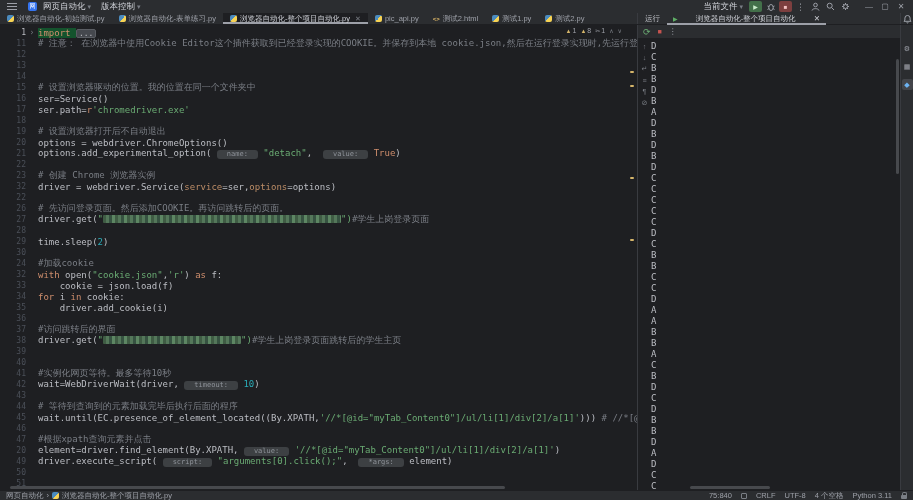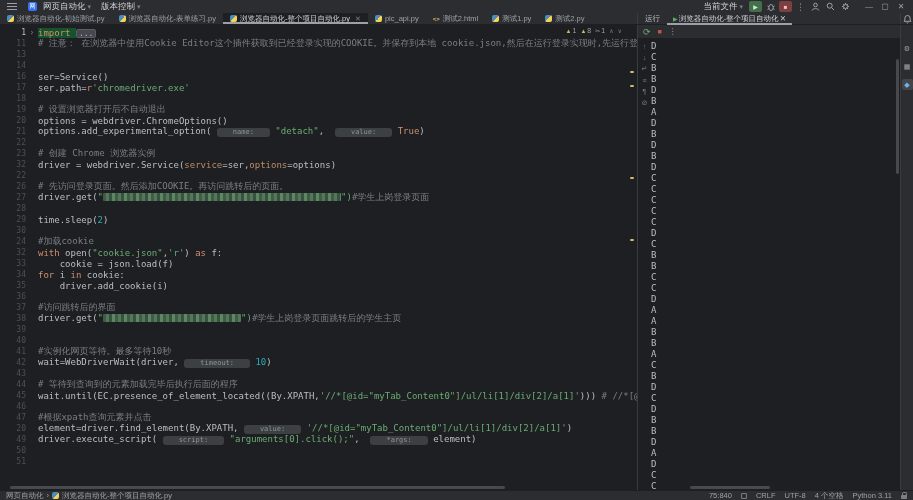--- a/index.html
+++ b/index.html
@@ -30,21 +30,21 @@
   .editor-tabs { width:637px; display:flex; overflow:hidden; }
   .tab { display:flex; align-items:center; gap:3px; padding:0 7px; font-size:7.5px;
     color:#9da0a8; white-space:nowrap; }
   .tab.active { background:#1e1f22; color:#ced0d6; box-shadow:inset 0 -2px 0 #9da0a8; }
   .tab .close { font-size:7px; color:#7a7e85; margin-left:2px; }
   .ic-py { width:7px; height:7px; border-radius:2px; flex:none;
     background:linear-gradient(135deg,#4b8bbe 0 50%, #f7d354 50% 100%); }
   .ic-html { color:#e8bf6a; font-size:6px; font-weight:bold; }
   .run-header { width:263px; display:flex; align-items:center; border-left:1px solid #393b40; }
   .run-title { font-size:7.5px; color:#bcbec4; padding:0 7px; }
-  .run-tab { display:flex; align-items:center; gap:1px; font-size:7.5px; color:#ced0d6;
+  .run-tab { display:flex; align-items:center; gap:18px; font-size:7.5px; color:#ced0d6;
     height:12px; padding:0 6px; box-shadow:inset 0 -2px 0 #9da0a8; }
   .ic-rungreen { color:#5fad65; font-size:6px; }
   .stripe-top { width:13px; display:flex; align-items:center; justify-content:center; border-left:1px solid #393b40; }
 
   
   .main { height:465px; display:flex; flex:none; }
   .editor { width:637px; position:relative; overflow:hidden; background:#1e1f22; padding-top:2px; }
   .code-line { height:11px; display:flex; align-items:center;
     font:9px "DejaVu Sans Mono", monospace; white-space:pre; }
   .lnum { width:26px; text-align:right; color:#4b5059; font-size:8px; flex:none; }
@@ -54,21 +54,21 @@
   .t-p  { color:#bcbec4; }
   .t-k  { color:#cf8e6d; }
   .t-s  { color:#6aab73; }
   .t-n  { color:#2aacb8; }
   .t-c  { color:#7a7e85; }
   .t-kw { color:#bd8d67; }
   .t-u  { text-decoration-color:#5f6a62; }
   .t-sel { background:#14532d; }
   .t-fold { background:#45484e; border:1px solid #5a5d63; border-radius:2px; padding:0 2px;
     font-size:8px; line-height:7px; display:inline-block; height:9px; vertical-align:0; }
-  .t-inlay { background:#3d4043; color:#8f939a; border-radius:3px; padding:0 16px; font-size:7px;
+  .t-inlay { background:#3d4043; color:#8f939a; border-radius:3px; padding:0 10px; font-size:7px;
     display:inline-block; height:9px; line-height:9px; vertical-align:0; }
   .t-mosaic { display:inline-block; height:8px; vertical-align:-1px; border-radius:1px;
     background:repeating-linear-gradient(90deg,#3f5c44 0 3px,#54775a 3px 6px,#365241 6px 9px,#5d8663 9px 12px); }
   .inspections { position:absolute; top:2px; right:12px; display:flex; gap:4px; align-items:center;
     font-size:7px; background:#1e1f22; padding:0 3px; }
   .insp-item { display:flex; gap:1px; align-items:center; }
   .insp-chev { color:#7a7e85; font-size:6px; }
   .errstripe { position:absolute; right:0; top:0; width:10px; height:100%; }
   .errstripe .mark { position:absolute; right:3px; width:4px; height:2px; background:#d5b56a; border-radius:1px; }
   .hscroll-ed { position:absolute; left:10px; bottom:1px; width:495px; height:3px; background:#47494d; border-radius:2px; }
@@ -222,22 +222,24 @@
         </svg>
     </div>
   </div>
 
   <div class="main">
 
     <div class="editor">
       <div id="code-lines">
           <div class="code-line"><span class="lnum cur">1</span><span class="foldcol">›</span><span class="code"><span class="t-k t-sel">import</span><span class="t-sel"> </span><span class="t-fold t-sel">...</span></span></div>
           <div class="code-line"><span class="lnum">11</span><span class="foldcol"></span><span class="code"><span class="t-c"># 注意： 在浏览器中使用Cookie Editor这个插件获取到已经登录实现的COOKIE。并保存到本地 cookie.json,然后在运行登录实现时,先运行登录页面,然后添加cookie,再访问跳转后的页面</span></span></div>
+          <div class="code-line"><span class="lnum">12</span><span class="foldcol"></span><span class="code"></span></div>
           <div class="code-line"><span class="lnum">13</span><span class="foldcol"></span><span class="code"></span></div>
           <div class="code-line"><span class="lnum">14</span><span class="foldcol"></span><span class="code"></span></div>
+          <div class="code-line"><span class="lnum">15</span><span class="foldcol"></span><span class="code"><span class="t-c"># 设置浏览器驱动的位置。我的位置在同一个文件夹中</span></span></div>
           <div class="code-line"><span class="lnum">16</span><span class="foldcol"></span><span class="code"><span class="t-p">ser=Service()</span></span></div>
           <div class="code-line"><span class="lnum">17</span><span class="foldcol"></span><span class="code"><span class="t-p">ser.path=</span><span class="t-k">r</span><span class="t-s">'chromedriver.exe'</span></span></div>
           <div class="code-line"><span class="lnum">18</span><span class="foldcol"></span><span class="code"></span></div>
           <div class="code-line"><span class="lnum">19</span><span class="foldcol"></span><span class="code"><span class="t-c"># 设置浏览器打开后不自动退出</span></span></div>
           <div class="code-line"><span class="lnum">20</span><span class="foldcol"></span><span class="code"><span class="t-p">options = webdriver.ChromeOptions()</span></span></div>
           <div class="code-line"><span class="lnum">21</span><span class="foldcol"></span><span class="code"><span class="t-p">options.add_experimental_option( </span><span class="t-inlay">name:</span><span class="t-p"> </span><span class="t-s">"detach"</span><span class="t-p">,  </span><span class="t-inlay">value:</span><span class="t-p"> </span><span class="t-k">True</span><span class="t-p">)</span></span></div>
           <div class="code-line"><span class="lnum">22</span><span class="foldcol"></span><span class="code"></span></div>
           <div class="code-line"><span class="lnum">23</span><span class="foldcol"></span><span class="code"><span class="t-c"># 创建 Chrome 浏览器实例</span></span></div>
           <div class="code-line"><span class="lnum">32</span><span class="foldcol"></span><span class="code"><span class="t-p">driver = webdriver.Service(</span><span class="t-kw">service</span><span class="t-p">=ser,</span><span class="t-kw">options</span><span class="t-p">=options)</span></span></div>
           <div class="code-line"><span class="lnum">22</span><span class="foldcol"></span><span class="code"></span></div>

